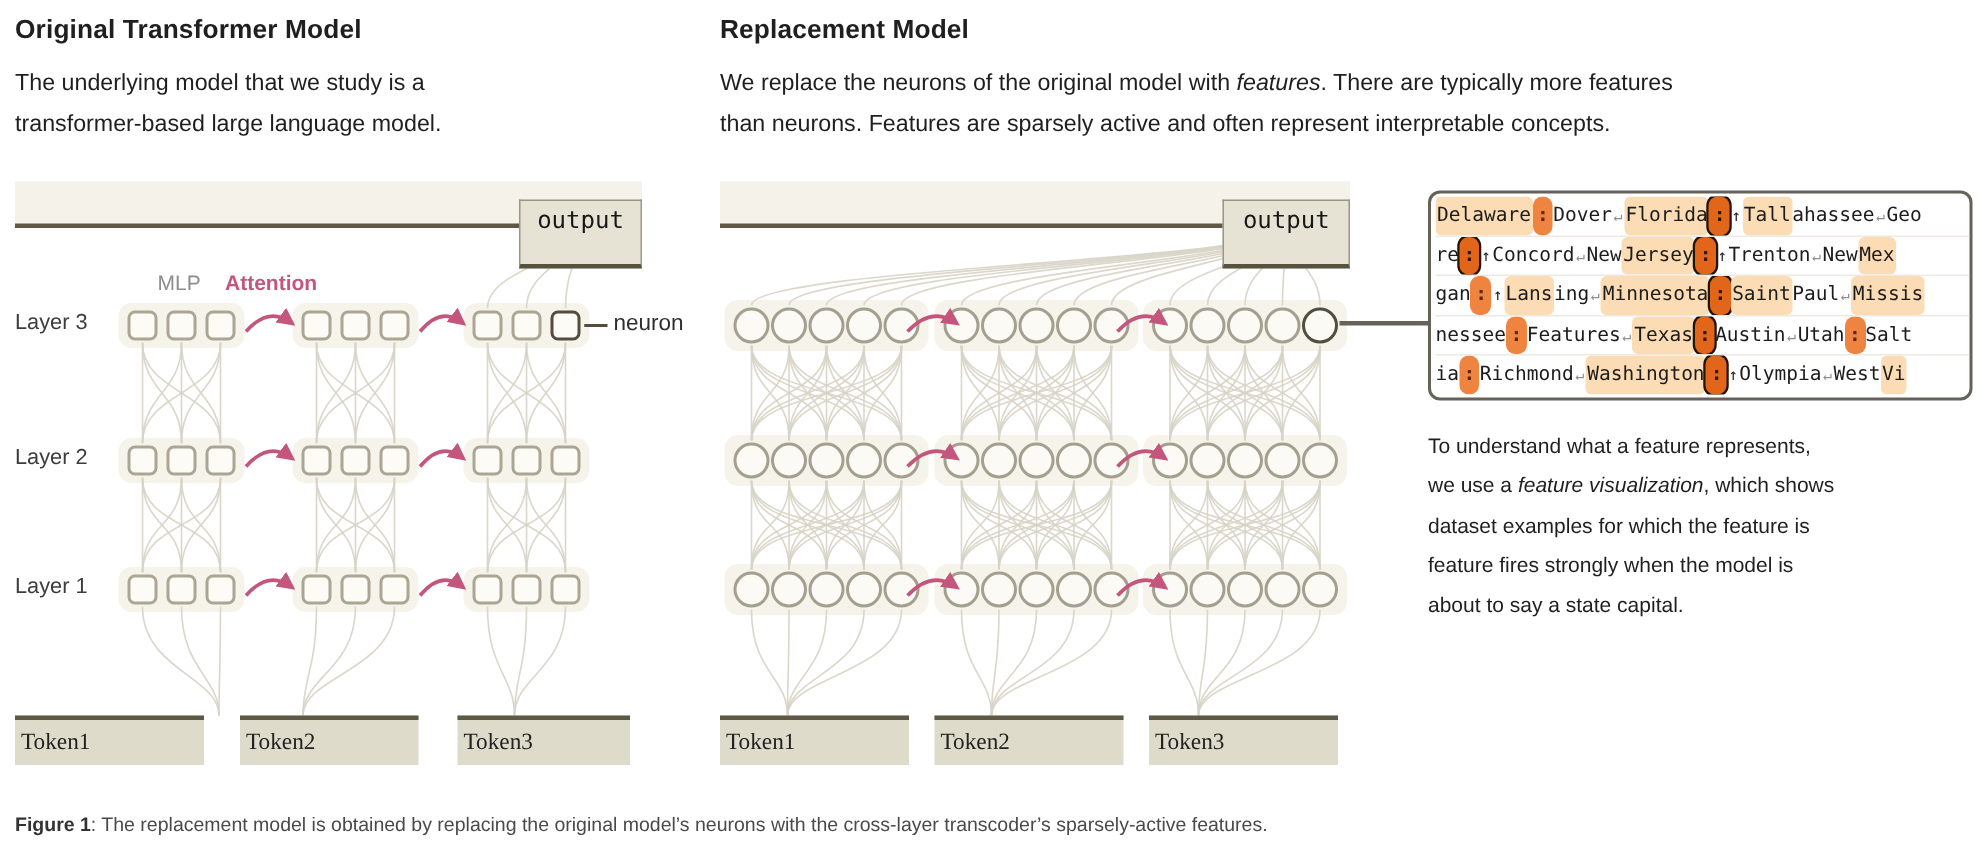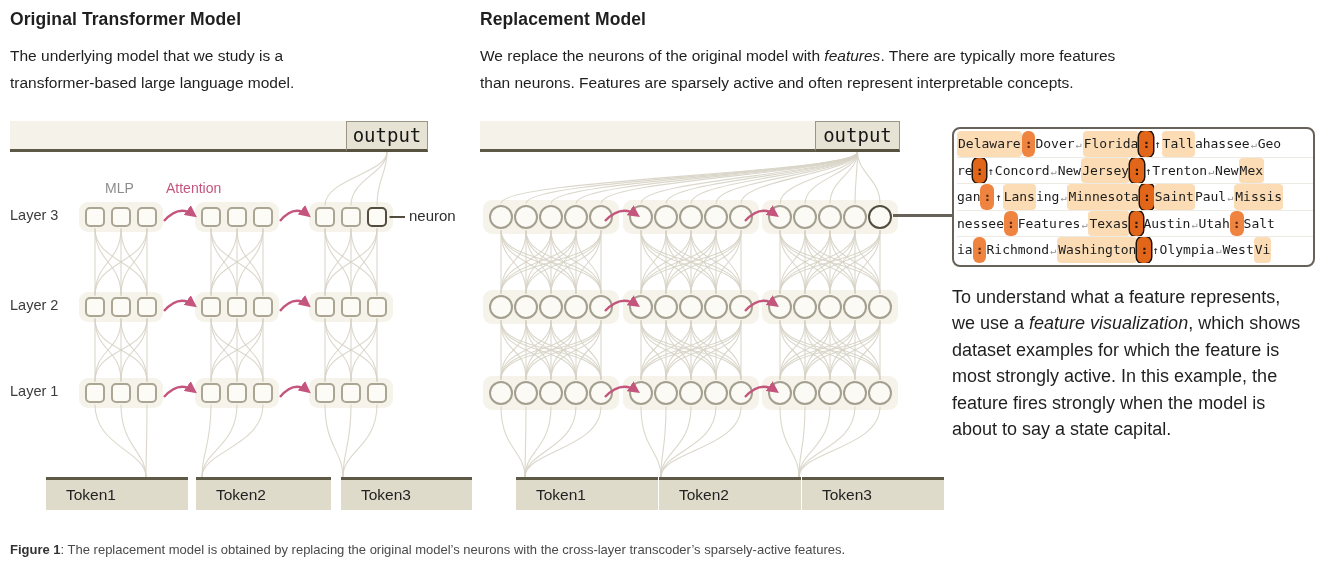--- a/index.html
+++ b/index.html
@@ -6,47 +6,47 @@
   .page{position:relative;width:1322px;height:561px;background:#fff;font-family:"Liberation Sans",sans-serif;overflow:hidden;}
   .section-title{font-size:17.5px;font-weight:bold;color:#1f1f1f;letter-spacing:.1px;}
   .intro{margin-top:12px;font-size:15.5px;color:#1f1f1f;line-height:27px;}
   .col-left{position:absolute;left:10px;top:9px;width:360px;}
   .col-mid{position:absolute;left:480px;top:9px;width:780px;}
 
   .diagram{position:absolute;top:121px;}
   #diagram-left{left:10px;width:418px;height:390px;}
   #diagram-right{left:480px;width:420px;height:390px;}
   .bar{position:absolute;left:0;top:0;right:0;height:28px;background:#f4f2e9;border-bottom:3px solid #5e5946;}
-  .outbox{position:absolute;top:0;height:31px;box-sizing:border-box;background:#e7e3d4;border:1px solid #9b9586;border-bottom:3px solid #57523f;font-family:"DejaVu Sans Mono",monospace;font-size:19px;color:#171717;text-align:center;line-height:26px;z-index:3;}
+  .outbox{position:absolute;top:12px;height:46px;box-sizing:border-box;background:#e7e3d4;border:1px solid #9b9586;border-bottom:3px solid #57523f;font-family:"DejaVu Sans Mono",monospace;font-size:16px;color:#171717;text-align:center;line-height:26px;z-index:3;}
   .group{position:absolute;background:#f5f3ea;border-radius:9px;z-index:1;}
   .node{position:absolute;box-sizing:border-box;background:#fcfbf6;z-index:3;}
   .node.square{border:2.2px solid #aba593;border-radius:5px;}
   .node.circle{border:2.5px solid #a49f8f;border-radius:50%;background:#fbfaf5;}
   .node.hl-node{border-color:#524d3d;}
   .lines-svg{position:absolute;left:0;top:0;z-index:2;overflow:visible;}
   .over-svg{position:absolute;left:0;top:0;z-index:4;overflow:visible;pointer-events:none;}
   .layer-label{position:absolute;left:0;font-size:14.5px;color:#3c3c3c;z-index:3;}
   .mlp-label{position:absolute;font-size:14px;color:#8d8d8d;z-index:3;}
   .attn-label{position:absolute;font-size:14px;color:#c4567d;z-index:3;}
   .neuron-label{position:absolute;font-size:15px;color:#2e2e2e;z-index:5;white-space:nowrap;}
-  .token{position:absolute;height:30px;box-sizing:content-box;background:#dfdbcb;border-top:3px solid #5e5946;font-family:Liberation Sans, sans-serif;font-size:15.5px;color:#222;line-height:30px;padding-left:20px;z-index:3;margin-left:36px;}
+  .token{position:absolute;height:30px;box-sizing:content-box;background:#dfdbcb;border-top:3px solid #5e5946;font-family:Liberation Serif, serif;font-size:15.5px;color:#222;line-height:30px;padding-left:4px;z-index:3;}
 
   #feature-panel{position:absolute;left:952px;top:113px;width:366px;}
   .feature-title{font-size:15.5px;font-weight:bold;color:#1a1a1a;line-height:22px;}
   #feature-box{margin-top:14px;width:363px;box-sizing:border-box;background:#fff;border:2px solid #66625a;border-radius:8px;padding:2px 0 2px 3px;overflow:hidden;}
   .frow{height:25.5px;line-height:25.5px;white-space:nowrap;overflow:hidden;font-family:"DejaVu Sans Mono",monospace;font-size:13px;color:#1c1c1c;border-bottom:1px solid #eceae2;}
   .frow:last-child{border-bottom:none;}
   .seg{display:inline-block;vertical-align:baseline;}
   .seg.hl{background:#fbdcb5;border-radius:4px;padding:0 1px;}
   .seg.med{background:#f3a869;border-radius:4px;padding:0 1px;}
   .seg.co{background:#ef8440;border-radius:6px;padding:0 3px;color:#57280a;font-weight:bold;}
   .seg.cs{background:#e2661a;border-radius:6px;padding:0 3px;color:#2f1403;font-weight:bold;box-shadow:0 0 0 1.5px #201409;}
   .seg.ret{color:#8f8f8f;font-size:10px;margin:0 1px;}
   .seg.up{color:#222;font-size:10.5px;margin:0 1px;}
-  #feature-desc{margin-top:17px;font-size:18px;line-height:26.5px;color:#1f1f1f;}
+  #feature-desc{margin-top:17px;font-size:14px;line-height:26.5px;color:#1f1f1f;}
   #feature-connector{position:absolute;left:893px;top:214px;width:59px;height:2.5px;background:#66625a;z-index:5;}
 
   .caption{position:absolute;left:10px;top:542px;font-size:13px;color:#4a4a4a;}
   .caption b{color:#333;}
   i{font-style:italic;}
 </style>
 </head>
 <body>
 
 <div class="page">
@@ -186,21 +186,21 @@
         <path d="M 154 190 Q 169 173, 184 184" fill="none" stroke="#c4567d" stroke-width="2.4" marker-end="url(#ah-diagram-left)"></path>
         <path d="M 270 190 Q 284 173, 298 184" fill="none" stroke="#c4567d" stroke-width="2.4" marker-end="url(#ah-diagram-left)"></path>
         <path d="M 154 276 Q 169 259, 184 270" fill="none" stroke="#c4567d" stroke-width="2.4" marker-end="url(#ah-diagram-left)"></path>
         <path d="M 270 276 Q 284 259, 298 270" fill="none" stroke="#c4567d" stroke-width="2.4" marker-end="url(#ah-diagram-left)"></path>
         <line x1="379.5" y1="96" x2="395" y2="96" stroke="#524d3d" stroke-width="2"></line>
       </svg>
       <div class="layer-label" style="top: 86px;">Layer 3</div>
       <div class="layer-label" style="top: 176px;">Layer 2</div>
       <div class="layer-label" style="top: 262px;">Layer 1</div>
       <div class="mlp-label" style="left: 95px; top: 59px;">MLP</div>
-      <div class="attn-label" style="left: 156px; top: 59px;">Attention</div>
+      <div class="attn-label" style="left: 140px; top: 59px; font-weight: bold;">Attention</div>
       <div class="token" style="left: 0px; width: 122px; top: 356px;">Token1</div>
       <div class="token" style="left: 150px; width: 115px; top: 356px;">Token2</div>
       <div class="token" style="left: 295px; width: 111px; top: 356px;">Token3</div>
     </div>
   <div class="diagram" id="diagram-right" style="width: 420px; height: 390px;">
       <div class="bar"></div>
       <div class="outbox" style="left: 335px; width: 85px;">output</div>
       <svg class="lines-svg" width="420" height="390">
         <path d="M 21 109.5 C 21 143.5, 21 138.5, 21 172.5" fill="none" stroke="#d7d3c5" stroke-width="1.1" opacity="0.9"></path>
         <path d="M 21 109.5 C 21 143.5, 46 138.5, 46 172.5" fill="none" stroke="#d7d3c5" stroke-width="1.1" opacity="0.9"></path>
@@ -462,21 +462,20 @@
         <div class="frow"><span class="seg hl">Delaware</span><span class="seg co">:</span><span class="seg"> Dover</span><span class="seg ret">↵</span><span class="seg"> </span><span class="seg hl">Florida</span><span class="seg cs">:</span><span class="seg up">↑</span><span class="seg"> </span><span class="seg hl">Tall</span><span class="seg">ah</span><span class="seg">ass</span><span class="seg">ee</span><span class="seg ret">↵</span><span class="seg"> Geo</span></div>
         <div class="frow"><span class="seg">re</span><span class="seg cs">:</span><span class="seg up">↑</span><span class="seg"> Conc</span><span class="seg">ord</span><span class="seg ret">↵</span><span class="seg"> New </span><span class="seg hl">Jersey</span><span class="seg cs">:</span><span class="seg up">↑</span><span class="seg"> Tr</span><span class="seg">enton</span><span class="seg ret">↵</span><span class="seg"> New </span><span class="seg hl">Mex</span></div>
         <div class="frow"><span class="seg">gan</span><span class="seg co">:</span><span class="seg up">↑</span><span class="seg"> </span><span class="seg hl">Lans</span><span class="seg">ing</span><span class="seg ret">↵</span><span class="seg"> </span><span class="seg hl">Minnesota</span><span class="seg cs">:</span><span class="seg"> </span><span class="seg hl">Saint</span><span class="seg"> Paul</span><span class="seg ret">↵</span><span class="seg"> </span><span class="seg hl">Missis</span></div>
         <div class="frow"><span class="seg">nessee</span><span class="seg co">:</span><span class="seg"> Features</span><span class="seg ret">↵</span><span class="seg"> </span><span class="seg hl">Texas</span><span class="seg cs">:</span><span class="seg"> Austin</span><span class="seg ret">↵</span><span class="seg"> Utah</span><span class="seg co">:</span><span class="seg"> Salt</span></div>
         <div class="frow"><span class="seg">ia</span><span class="seg co">:</span><span class="seg"> Richmond</span><span class="seg ret">↵</span><span class="seg"> </span><span class="seg hl">Washington</span><span class="seg cs">:</span><span class="seg up">↑</span><span class="seg"> Olymp</span><span class="seg">ia</span><span class="seg ret">↵</span><span class="seg"> West </span><span class="seg hl">Vi</span></div>
       </div>
     <div id="feature-desc">
         <div><span>To understand what a feature represents,</span></div>
         <div><span>we use a </span><i>feature visualization</i><span>, which shows</span></div>
         <div><span>dataset examples for which the feature is</span></div>
-        <div><span>most strongly active. In this example, the</span></div>
         <div><span>feature fires strongly when the model is</span></div>
         <div><span>about to say a state capital.</span></div>
       </div>
   </div>
 
   <div class="caption">
     <b>Figure 1</b><span>: The replacement model is obtained by replacing the original model’s neurons with the cross-layer transcoder’s sparsely-active features.</span>
   </div>
 
 </div>

